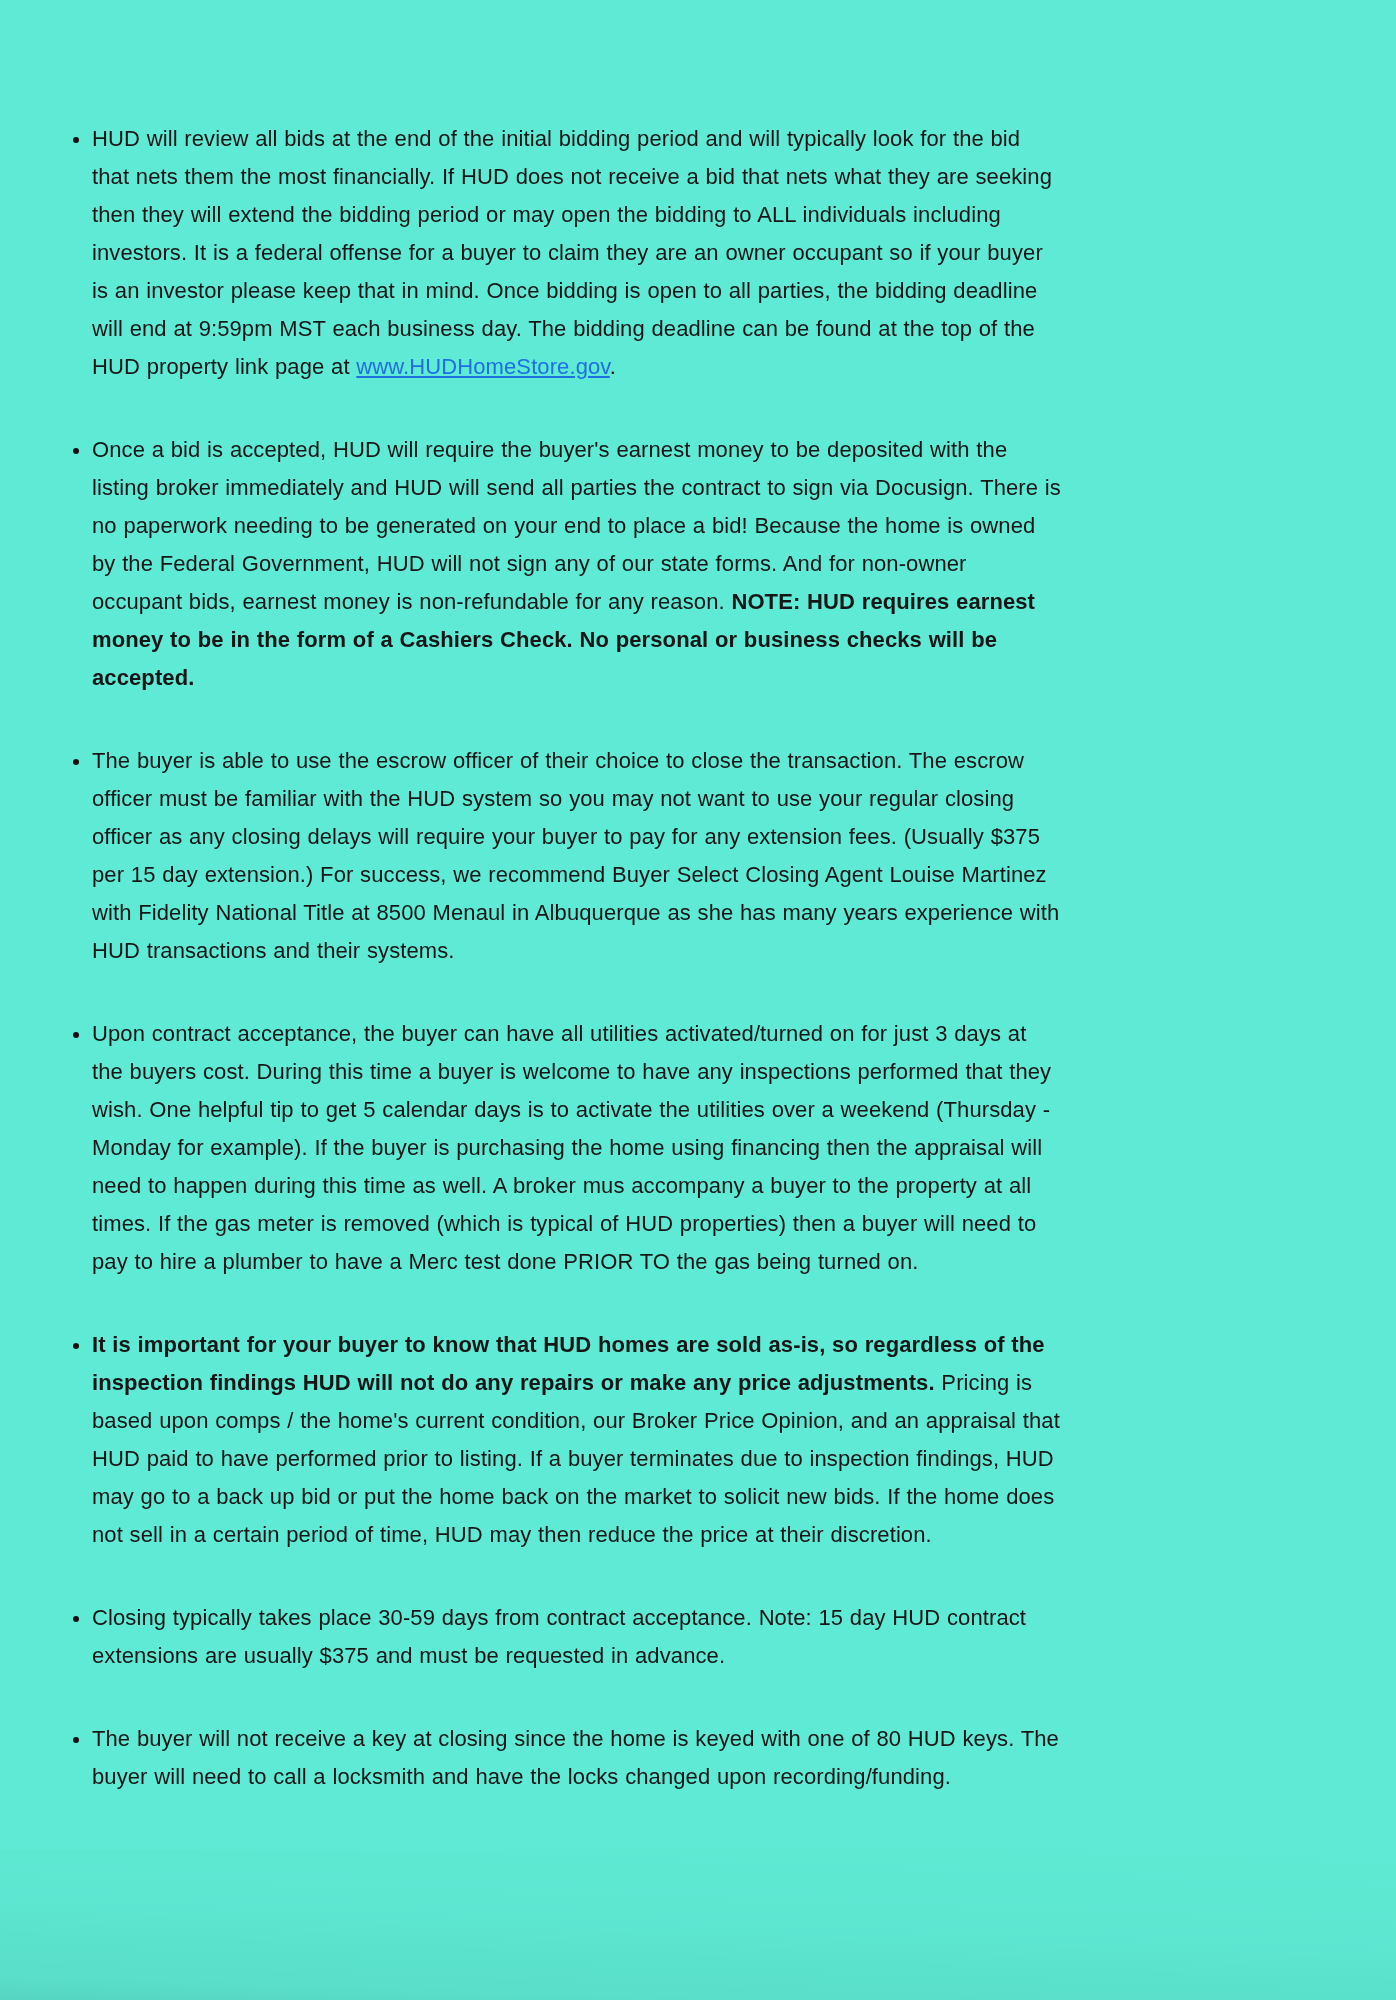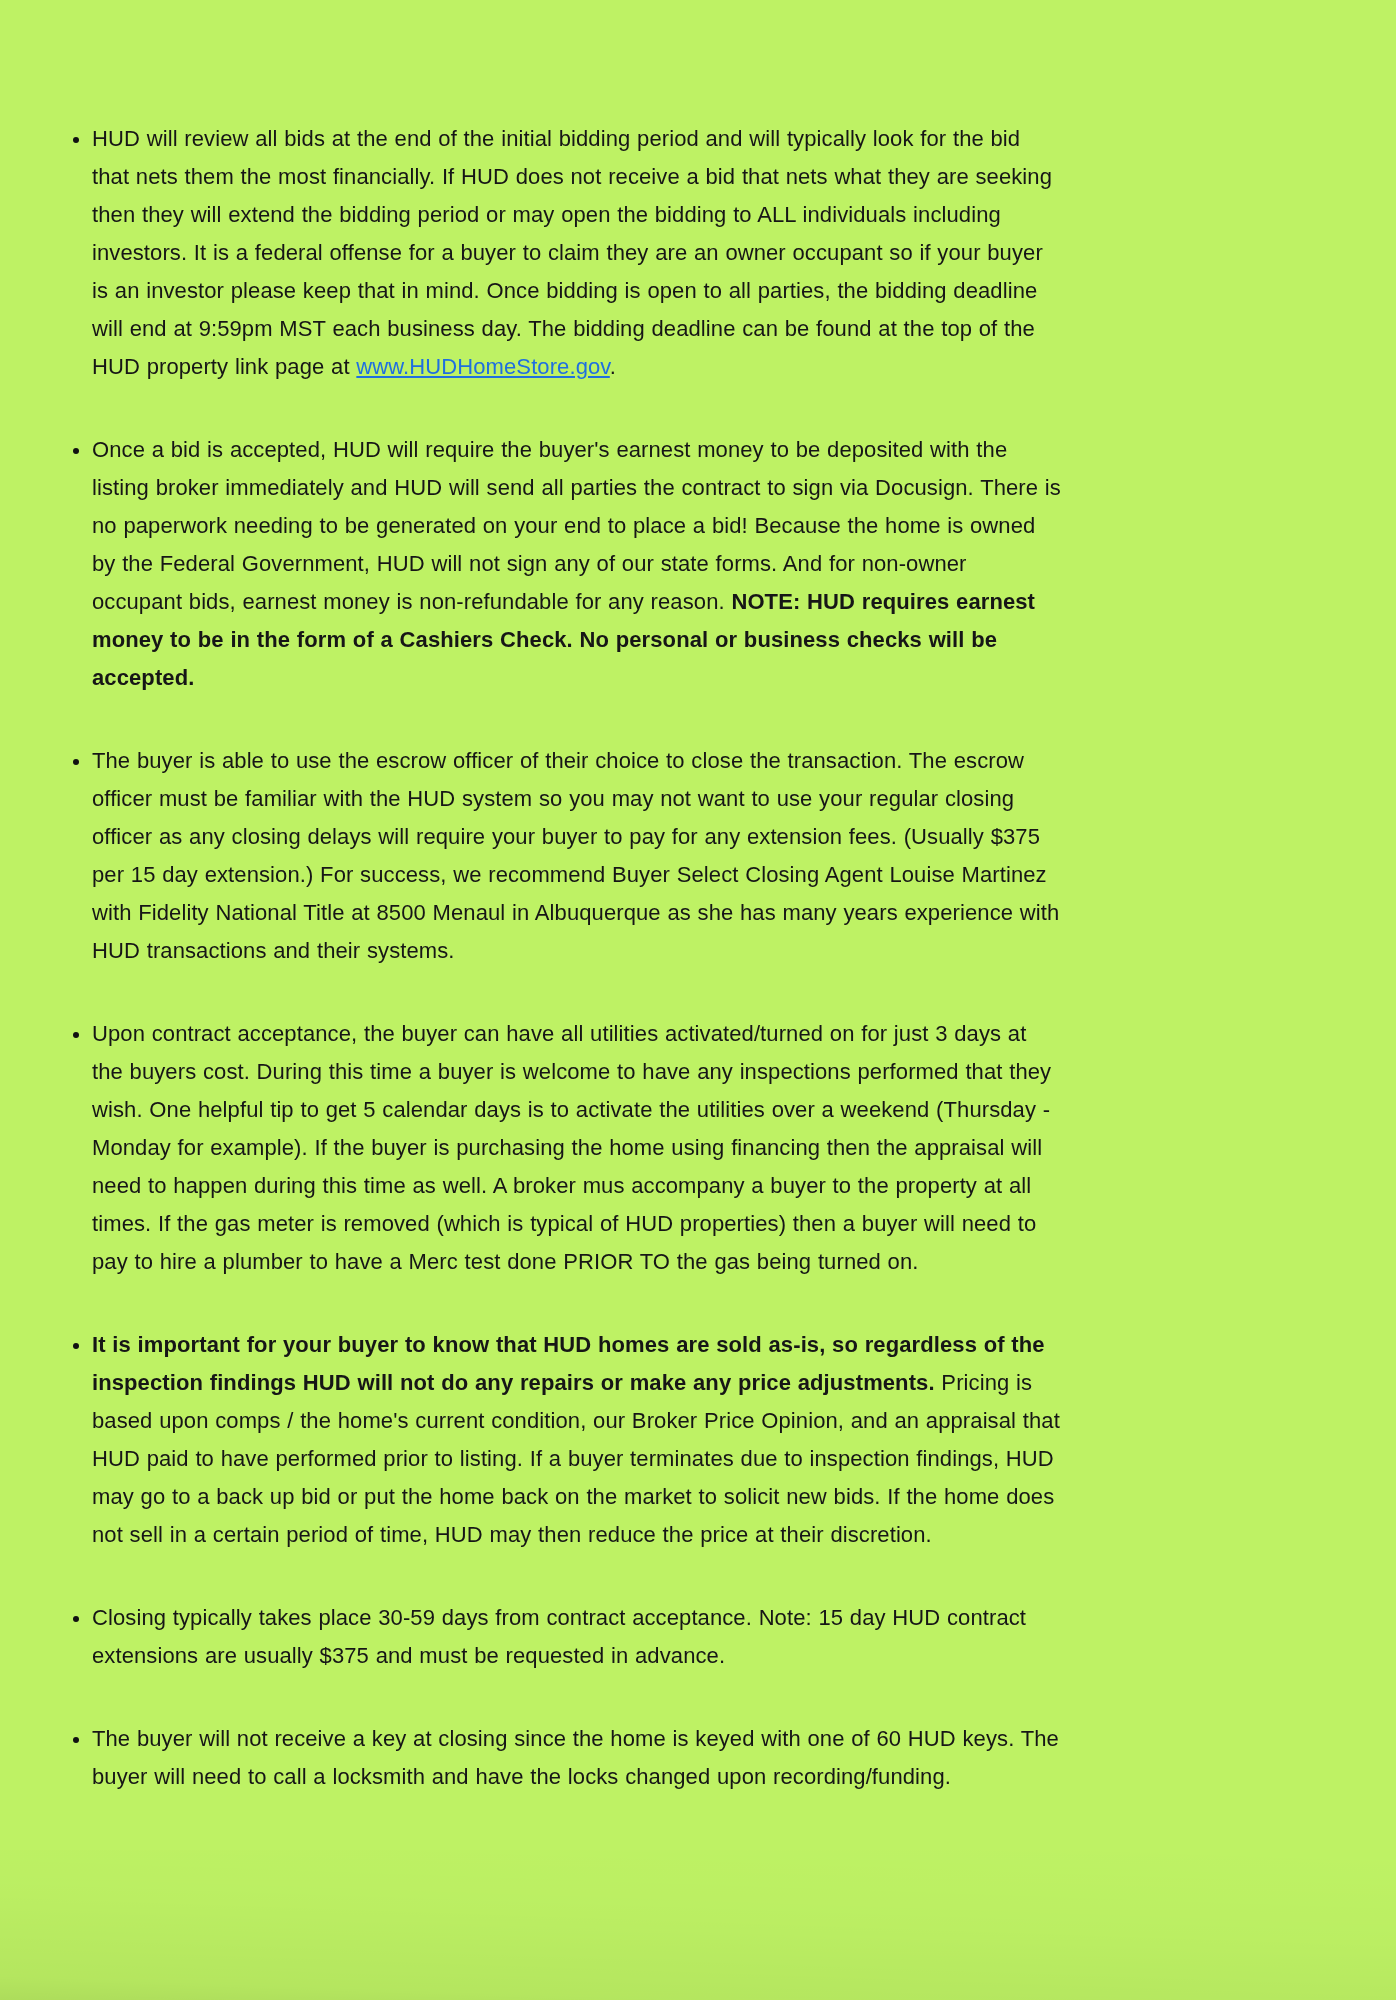--- a/index.html
+++ b/index.html
@@ -12,21 +12,21 @@
     height: 2000px;
     position: relative;
     overflow: hidden;
     font-family: "Liberation Sans", "DejaVu Sans", sans-serif;
     color: #161616;
   }
   .page {
     position: relative;
     width: 1396px;
     height: 2000px;
-    background: #bef264;
+    background: #5eead4;
   }
   ul.bullets {
     margin: 0;
     padding: 120px 0 0 92px;
     list-style: disc outside;
   }
   ul.bullets li {
     width: 970px;
     font-size: 22px;
     line-height: 38px;
@@ -64,16 +64,16 @@
 <body>
 
 <div class="page">
   <ul class="bullets">
       <li><span>HUD will review all bids at the end of the initial bidding period and will typically look for the bid that nets them the most financially. If HUD does not receive a bid that nets what they are seeking then they will extend the bidding period or may open the bidding to ALL individuals including investors. It is a federal offense for a buyer to claim they are an owner occupant so if your buyer is an investor please keep that in mind. Once bidding is open to all parties, the bidding deadline will end at 9:59pm MST each business day. The bidding deadline can be found at the top of the HUD property link page at </span><a class="link" href="#">www.HUDHomeStore.gov</a><span>.</span></li>
       <li><span>Once a bid is accepted, HUD will require the buyer's earnest money to be deposited with the listing broker immediately and HUD will send all parties the contract to sign via Docusign. There is no paperwork needing to be generated on your end to place a bid! Because the home is owned by the Federal Government, HUD will not sign any of our state forms. And for non-owner occupant bids, earnest money is non-refundable for any reason. </span><span class="bold">NOTE: HUD requires earnest money to be in the form of a Cashiers Check. No personal or business checks will be accepted.</span></li>
       <li><span>The buyer is able to use the escrow officer of their choice to close the transaction. The escrow officer must be familiar with the HUD system so you may not want to use your regular closing officer as any closing delays will require your buyer to pay for any extension fees. (Usually $375 per 15 day extension.) For success, we recommend Buyer Select Closing Agent Louise Martinez with Fidelity National Title at 8500 Menaul in Albuquerque as she has many years experience with HUD transactions and their systems.</span></li>
       <li><span>Upon contract acceptance, the buyer can have all utilities activated/turned on for just 3 days at the buyers cost. During this time a buyer is welcome to have any inspections performed that they wish. One helpful tip to get 5 calendar days is to activate the utilities over a weekend (Thursday - Monday for example). If the buyer is purchasing the home using financing then the appraisal will need to happen during this time as well. A broker mus accompany a buyer to the property at all times. If the gas meter is removed (which is typical of HUD properties) then a buyer will need to pay to hire a plumber to have a Merc test done PRIOR TO the gas being turned on.</span></li>
       <li><span class="bold">It is important for your buyer to know that HUD homes are sold as-is, so regardless of the inspection findings HUD will not do any repairs or make any price adjustments.</span><span> Pricing is based upon comps / the home's current condition, our Broker Price Opinion, and an appraisal that HUD paid to have performed prior to listing. If a buyer terminates due to inspection findings, HUD may go to a back up bid or put the home back on the market to solicit new bids. If the home does not sell in a certain period of time, HUD may then reduce the price at their discretion.</span></li>
       <li><span>Closing typically takes place 30-59 days from contract acceptance. Note: 15 day HUD contract extensions are usually $375 and must be requested in advance.</span></li>
-      <li><span>The buyer will not receive a key at closing since the home is keyed with one of 60 HUD keys. The buyer will need to call a locksmith and have the locks changed upon recording/funding.</span></li>
+      <li><span>The buyer will not receive a key at closing since the home is keyed with one of 80 HUD keys. The buyer will need to call a locksmith and have the locks changed upon recording/funding.</span></li>
     </ul>
   <div class="bottom-shade"></div>
 </div>
 
 </body></html>

